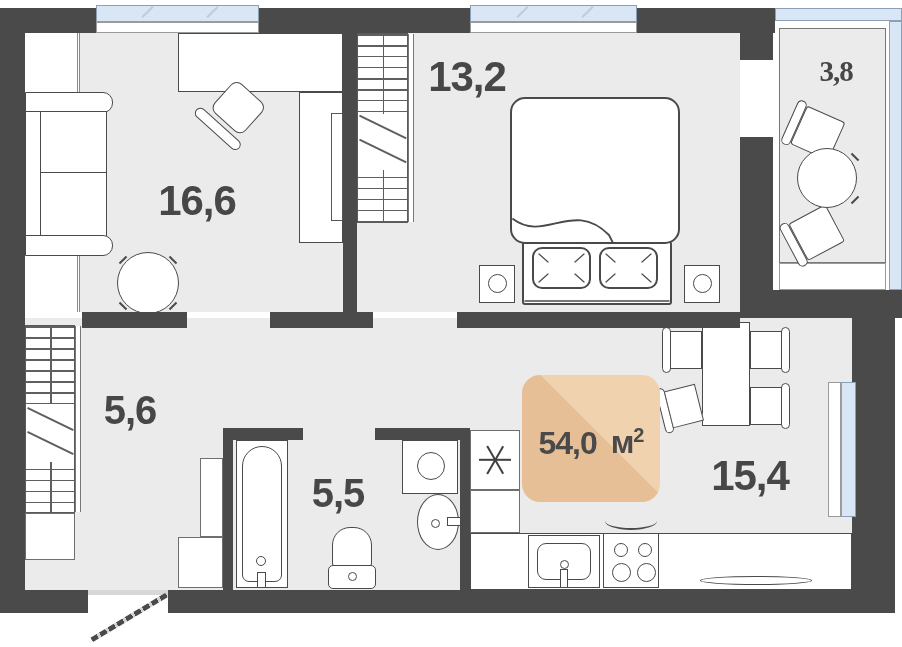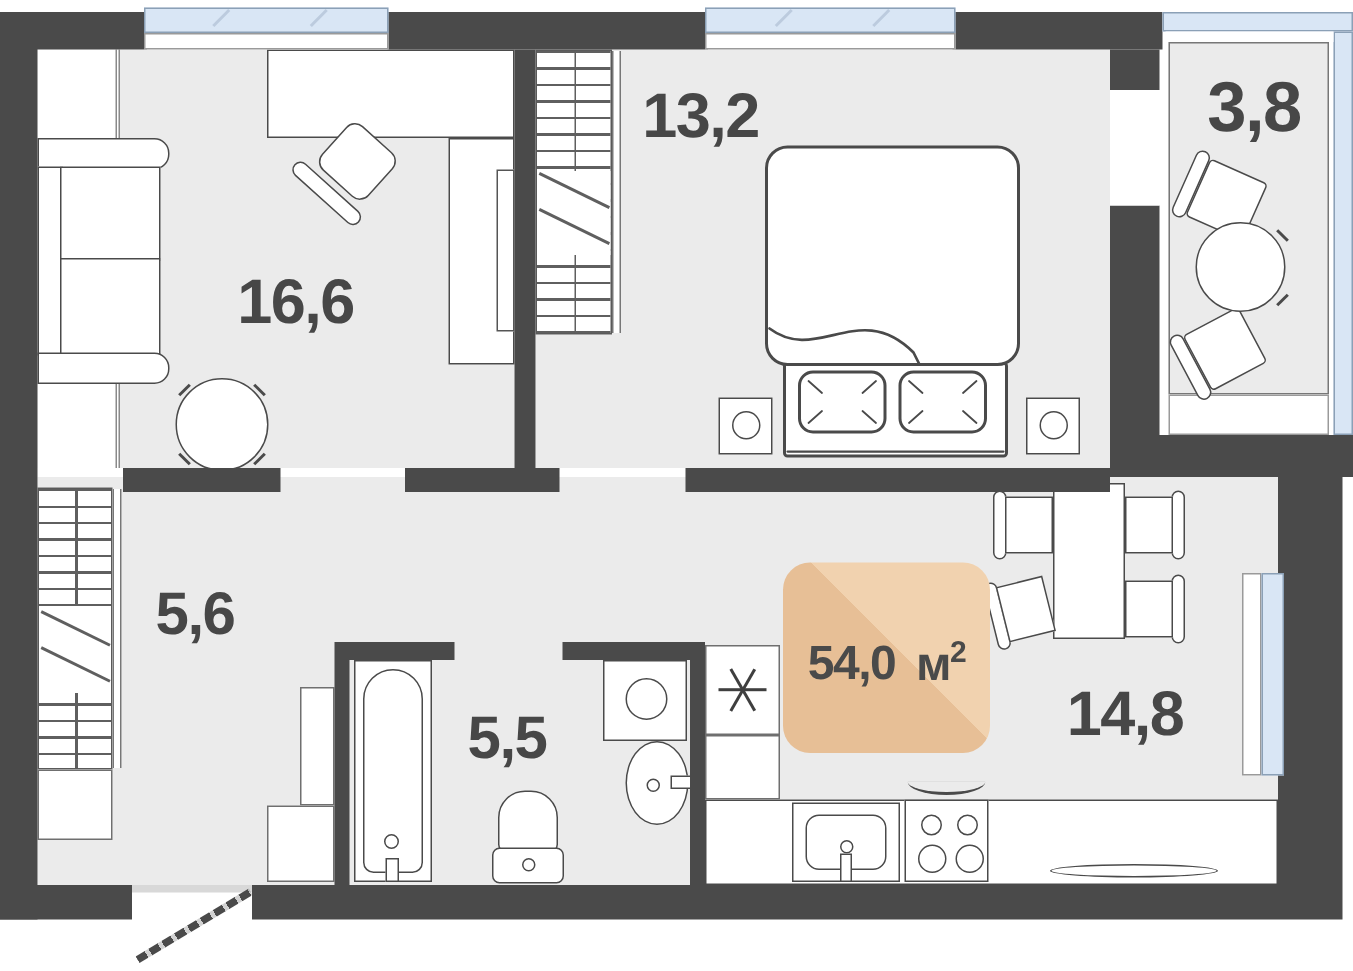--- a/index.html
+++ b/index.html
@@ -215,24 +215,24 @@
   <div class="bchair" style="left:786px;top:210px;transform:rotate(-28deg);">
     <div class="back"></div>
       <div class="seat"></div>
   </div>
   <div class="furn round" style="left:797px;top:148px;width:60px;height:60px"></div>
   <div class="tick" style="left:850px;top:156px;transform:rotate(45deg)"></div>
   <div class="tick" style="left:850px;top:199px;transform:rotate(-45deg)"></div>
 
   <div class="label" style="left:197px;top:201px;font-size:42px;">16,6</div>
   <div class="label" style="left:467px;top:77px;font-size:42px;">13,2</div>
-  <div class="label" style="left:836px;top:71px;font-size:47px;">3,8</div>
+  <div class="label" style="left:836px;top:71px;font-size:29px;font-family:Liberation Serif, serif;">3,8</div>
   <div class="label" style="left:130px;top:410px;font-size:40px;">5,6</div>
   <div class="label" style="left:338px;top:493px;font-size:40px;">5,5</div>
-  <div class="label" style="left:750px;top:476px;font-size:42px;">14,8</div>
+  <div class="label" style="left:750px;top:476px;font-size:42px;">15,4</div>
 
   <div class="badge">
     <div class="small">
       <span>54,0</span>
       <span style="margin-left:6px;">м</span><sup>2</sup>
     </div>
   </div>
 
 </div>
 

